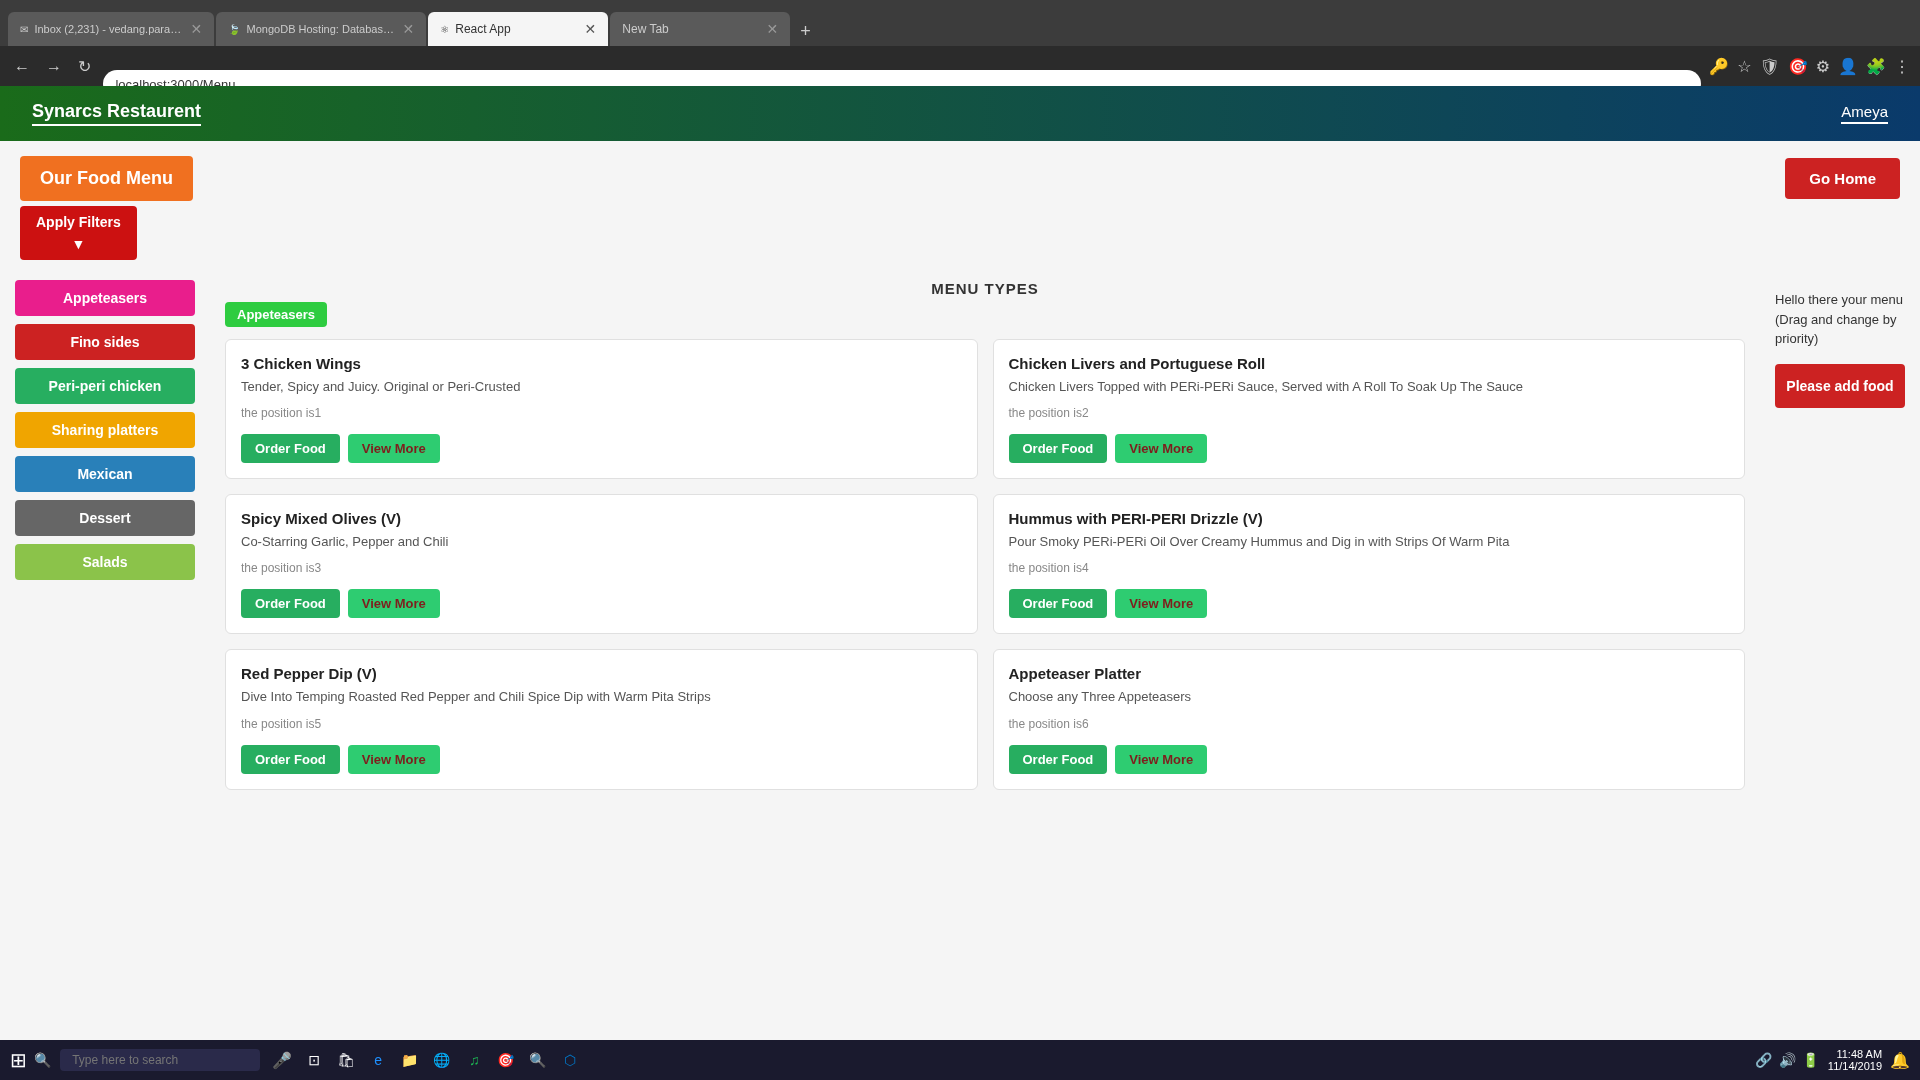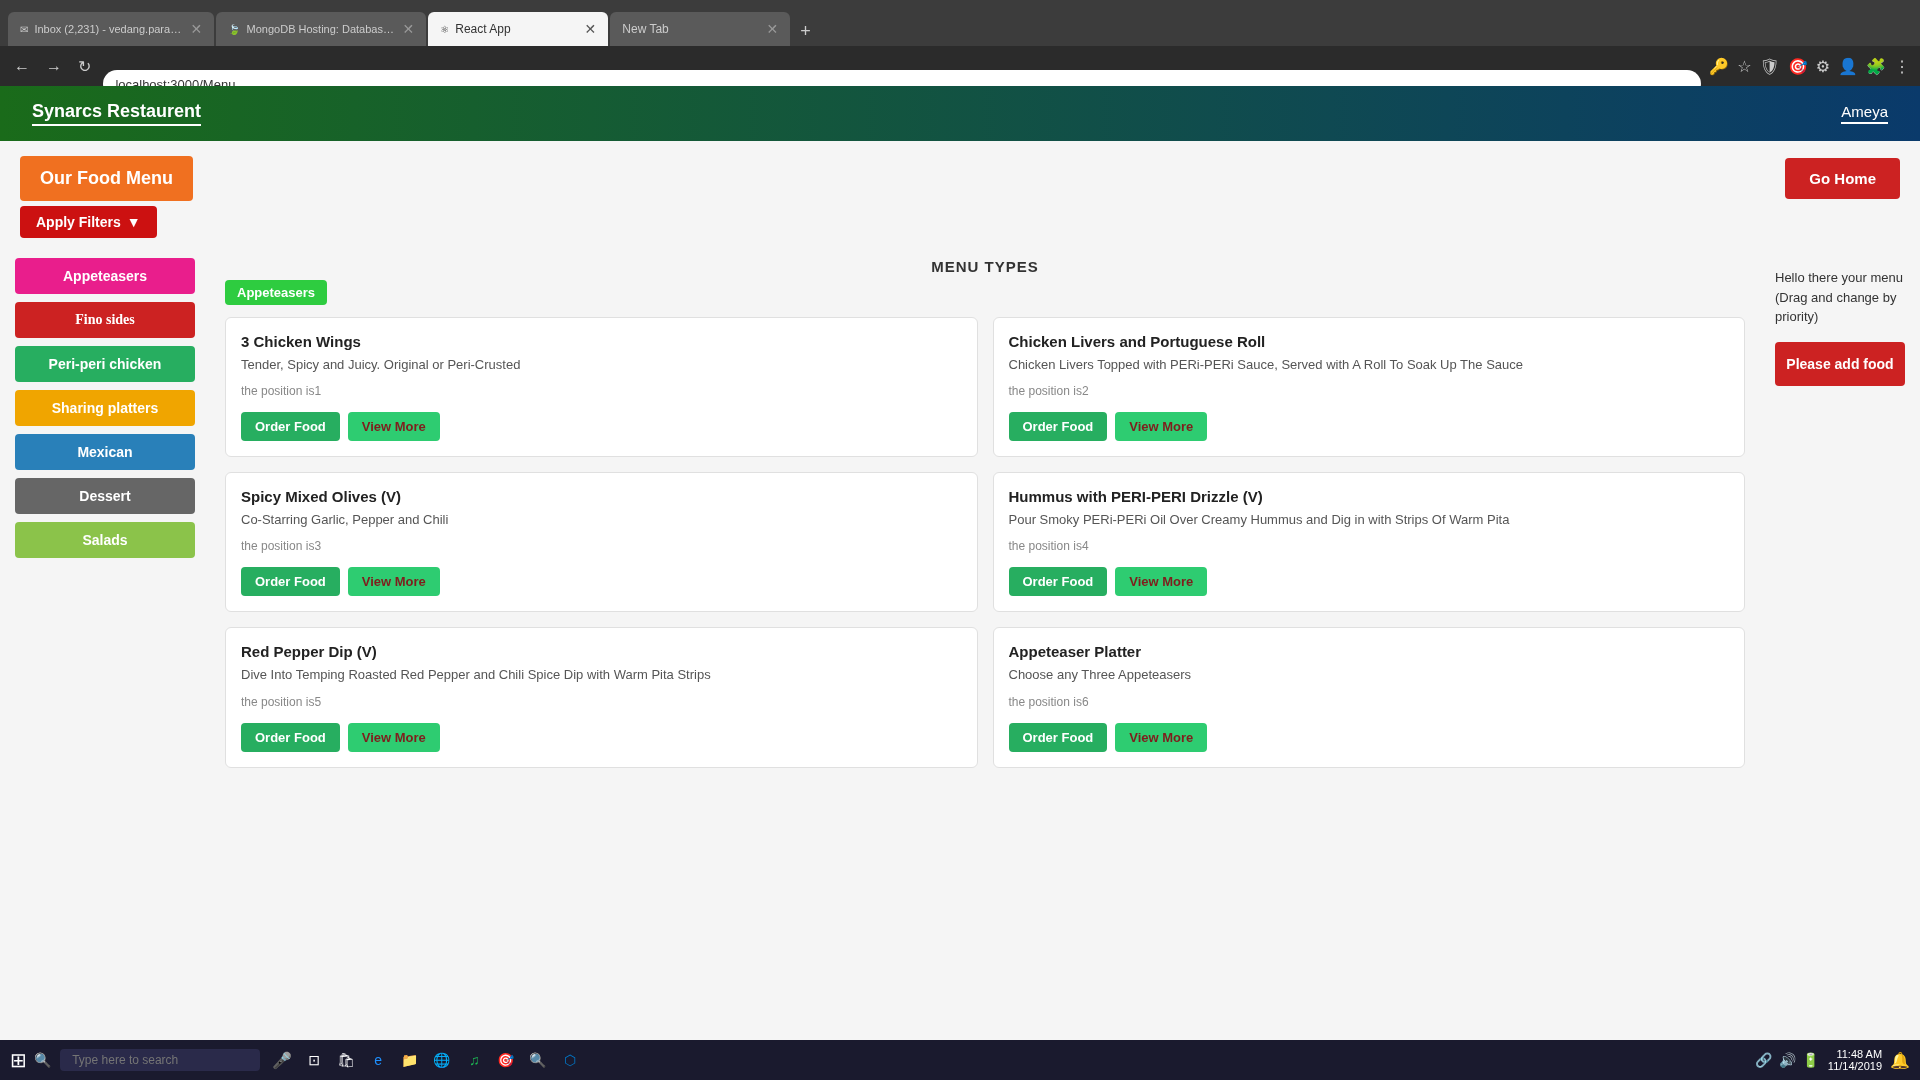--- a/index.html
+++ b/index.html
@@ -128,20 +128,21 @@
       color: white;
       border: none;
       padding: 8px 16px;
       font-size: 14px;
       font-weight: bold;
       cursor: pointer;
       border-radius: 4px;
       display: flex;
       align-items: center;
       gap: 6px;
+      flex-direction: column;
     }
     .left-panel {
       width: 210px;
       padding: 10px 15px;
       flex-shrink: 0;
     }
     .center-panel {
       flex: 1;
       padding: 10px 15px;
     }
@@ -367,21 +368,21 @@
       <button class="apply-filters-btn">
         <span>Apply Filters</span>
         <span>▼</span>
       </button>
     </div>
 
     <div style="display:flex;">
 
       <div class="left-panel">
         <button class="sidebar-menu-btn" style="background:#e91e8c;">Appeteasers</button>
-        <button class="sidebar-menu-btn" style="background:#cc2222;font-family:Liberation Serif, serif;">Fino sides</button>
+        <button class="sidebar-menu-btn" style="background:#cc2222;">Fino sides</button>
         <button class="sidebar-menu-btn" style="background:#27ae60;">Peri-peri chicken</button>
         <button class="sidebar-menu-btn sidebar-sharing">Sharing platters</button>
         <button class="sidebar-menu-btn" style="background:#2980b9;">Mexican</button>
         <button class="sidebar-menu-btn" style="background:#666666;">Dessert</button>
         <button class="sidebar-menu-btn" style="background:#8bc34a;">Salads</button>
       </div>
 
       <div class="center-panel">
         <div class="menu-type-header">MENU TYPES</div>
         <div>

